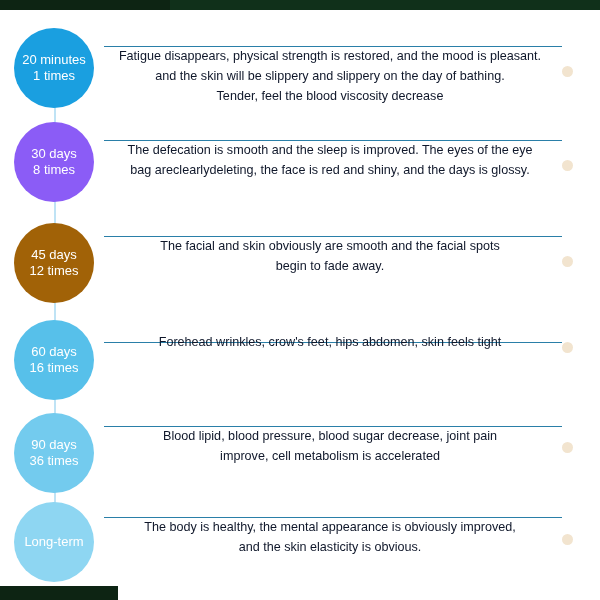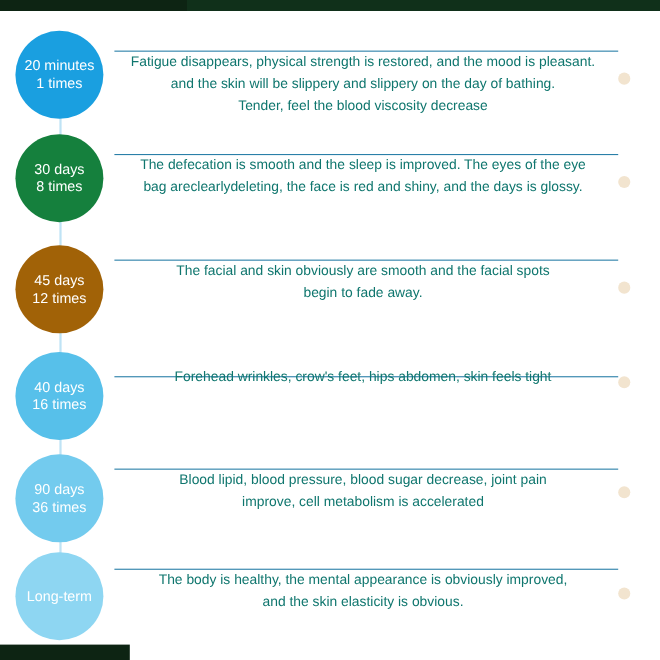--- a/index.html
+++ b/index.html
@@ -95,21 +95,21 @@
     line-height: 16px;
     white-space: nowrap;
   }
   .text-block {
     position: absolute;
     left: 104px;
     width: 452px;
     text-align: center;
     font-size: 12.6px;
     line-height: 20px;
-    color: #0f766e;
+    color: #0f172a;
     z-index: 2;
   }
   .text-block .line {
     display: block;
     white-space: nowrap;
   }
   .rule {
     position: absolute;
     left: 104px;
     width: 458px;
@@ -146,21 +146,21 @@
       <div class="rule" style="top:36px;"></div>
       <div class="dot" style="top:56px; left:562px;"></div>
       <div class="text-block" style="top:36px;">
         <span class="line">Fatigue disappears, physical strength is restored, and the mood is pleasant.</span>
         <span class="line">and the skin will be slippery and slippery on the day of bathing.</span>
         <span class="line">Tender, feel the blood viscosity decrease</span>
       </div>
     </div>
 
     <div class="row">
-      <div class="circle" style="top:112px; background:#15803d;align-items:center;">
+      <div class="circle" style="top:112px; background:#8b5cf6;align-items:center;">
         <span class="l1">30 days</span>
         <span class="l2">8 times</span>
       </div>
       <div class="rule" style="top:130px;"></div>
       <div class="dot" style="top:150px; left:562px;"></div>
       <div class="text-block" style="top:130px;">
         <span class="line">The defecation is smooth and the sleep is improved. The eyes of the eye</span>
         <span class="line">bag areclearlydeleting, the face is red and shiny, and the days is glossy.</span>
       </div>
     </div>
@@ -173,21 +173,21 @@
       <div class="rule" style="top:226px;"></div>
       <div class="dot" style="top:246px; left:562px;"></div>
       <div class="text-block" style="top:226px;">
         <span class="line">The facial and skin obviously are smooth and the facial spots</span>
         <span class="line">begin to fade away.</span>
       </div>
     </div>
 
     <div class="row">
       <div class="circle" style="top:310px; background:#57c0ea;">
-        <span class="l1">40 days</span>
+        <span class="l1">60 days</span>
         <span class="l2">16 times</span>
       </div>
       <div class="rule" style="top:332px;"></div>
       <div class="dot" style="top:332px; left:562px;"></div>
       <div class="text-block" style="top:322px;">
         <span class="line">Forehead wrinkles, crow's feet, hips abdomen, skin feels tight</span>
       </div>
     </div>
 
     <div class="row">

